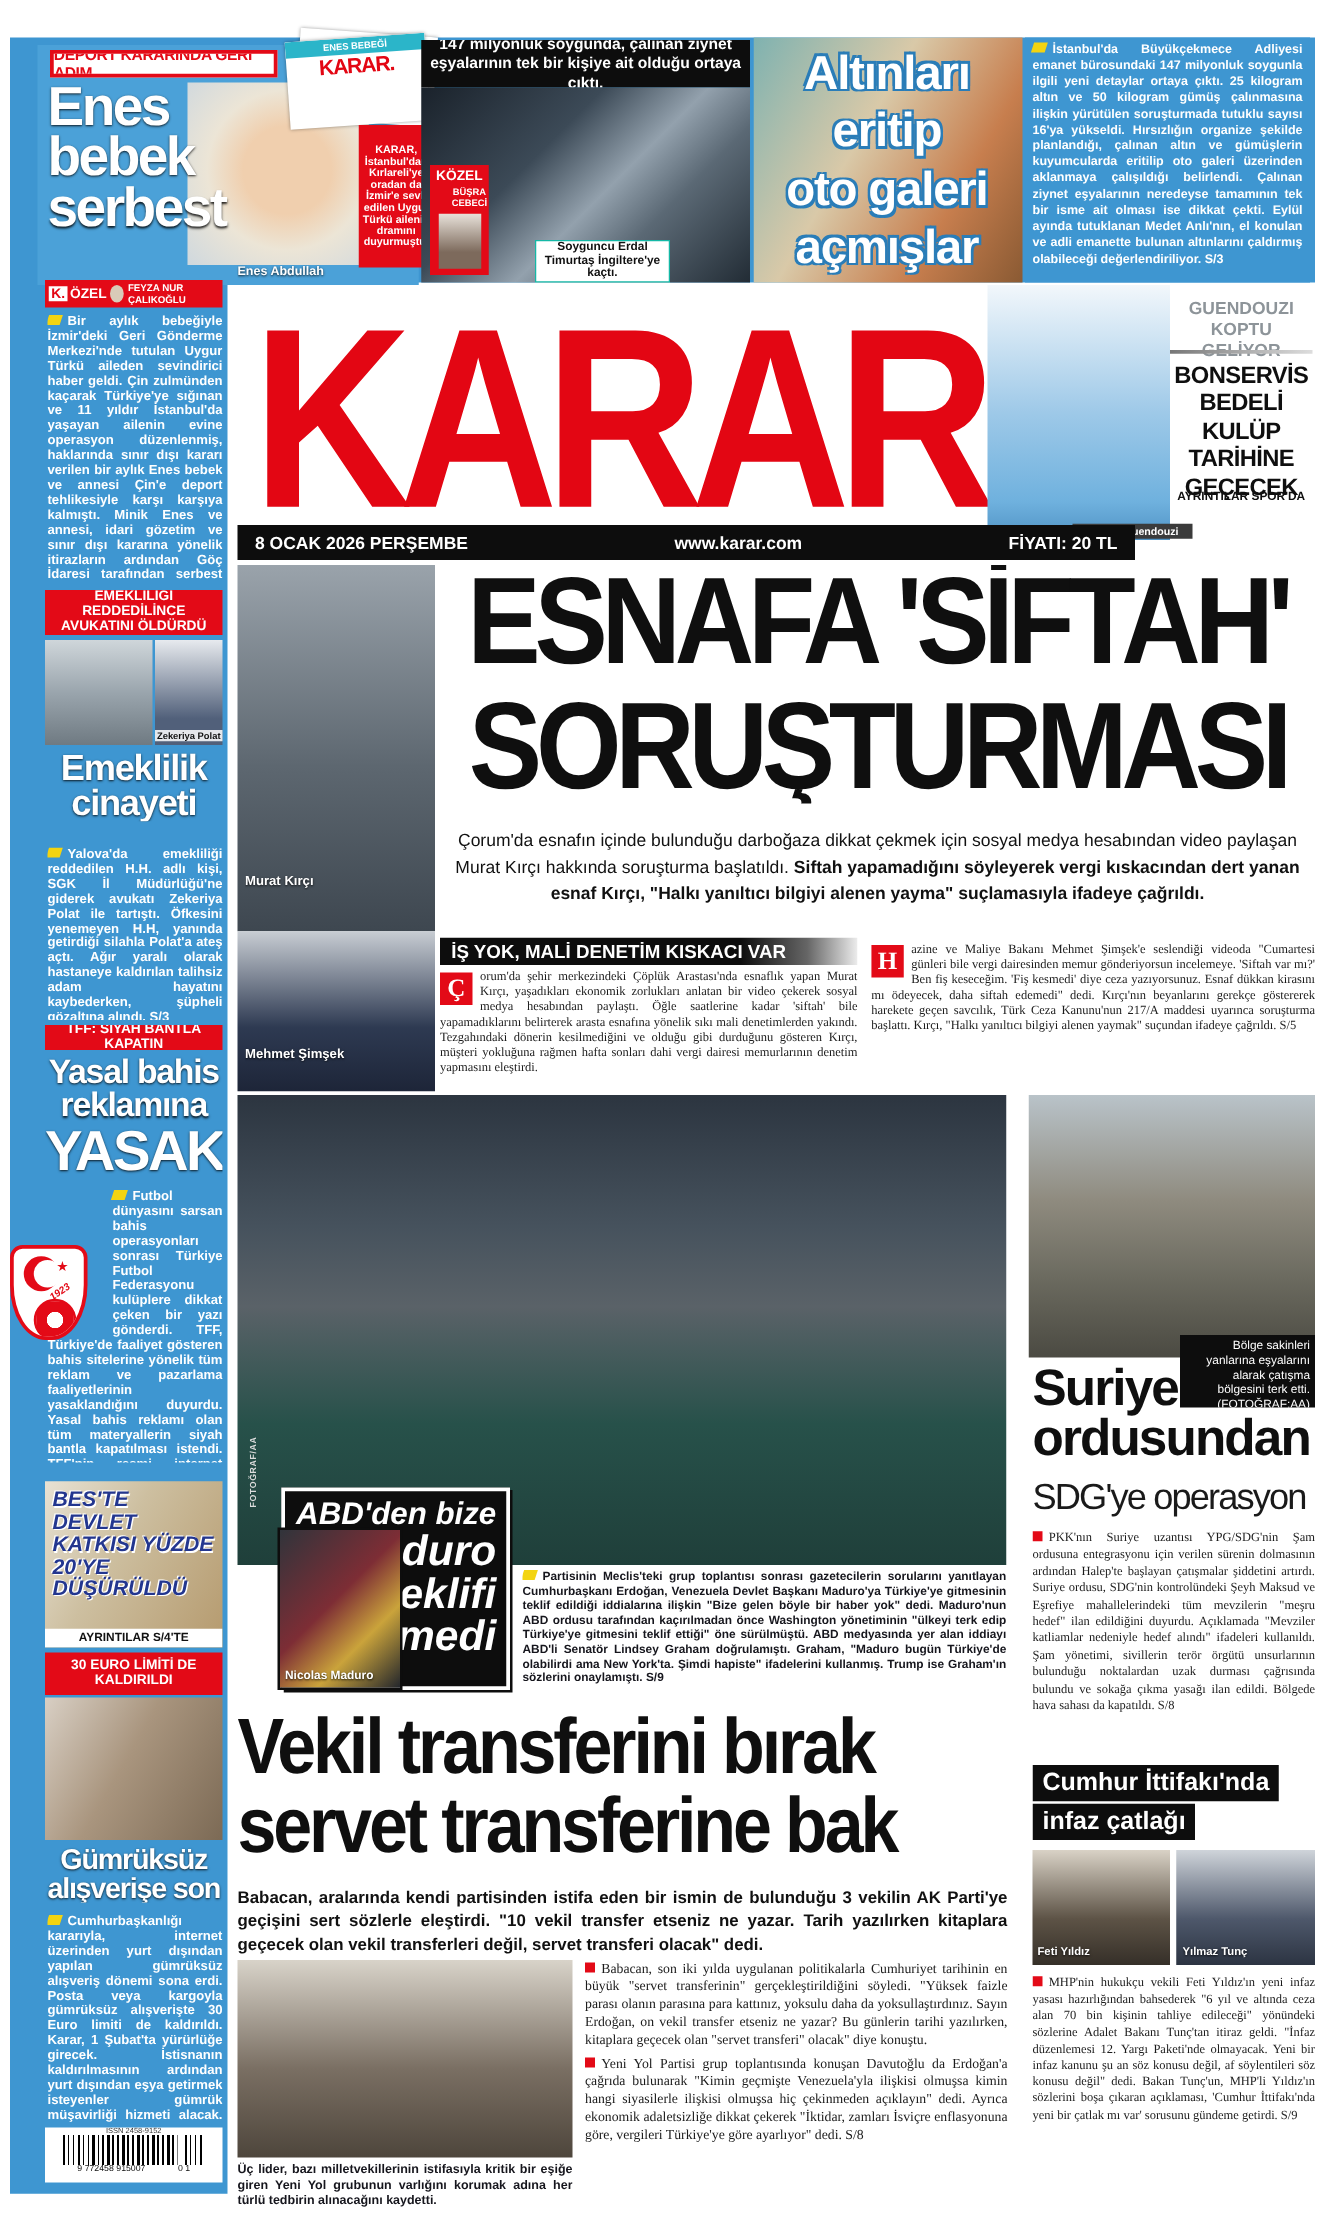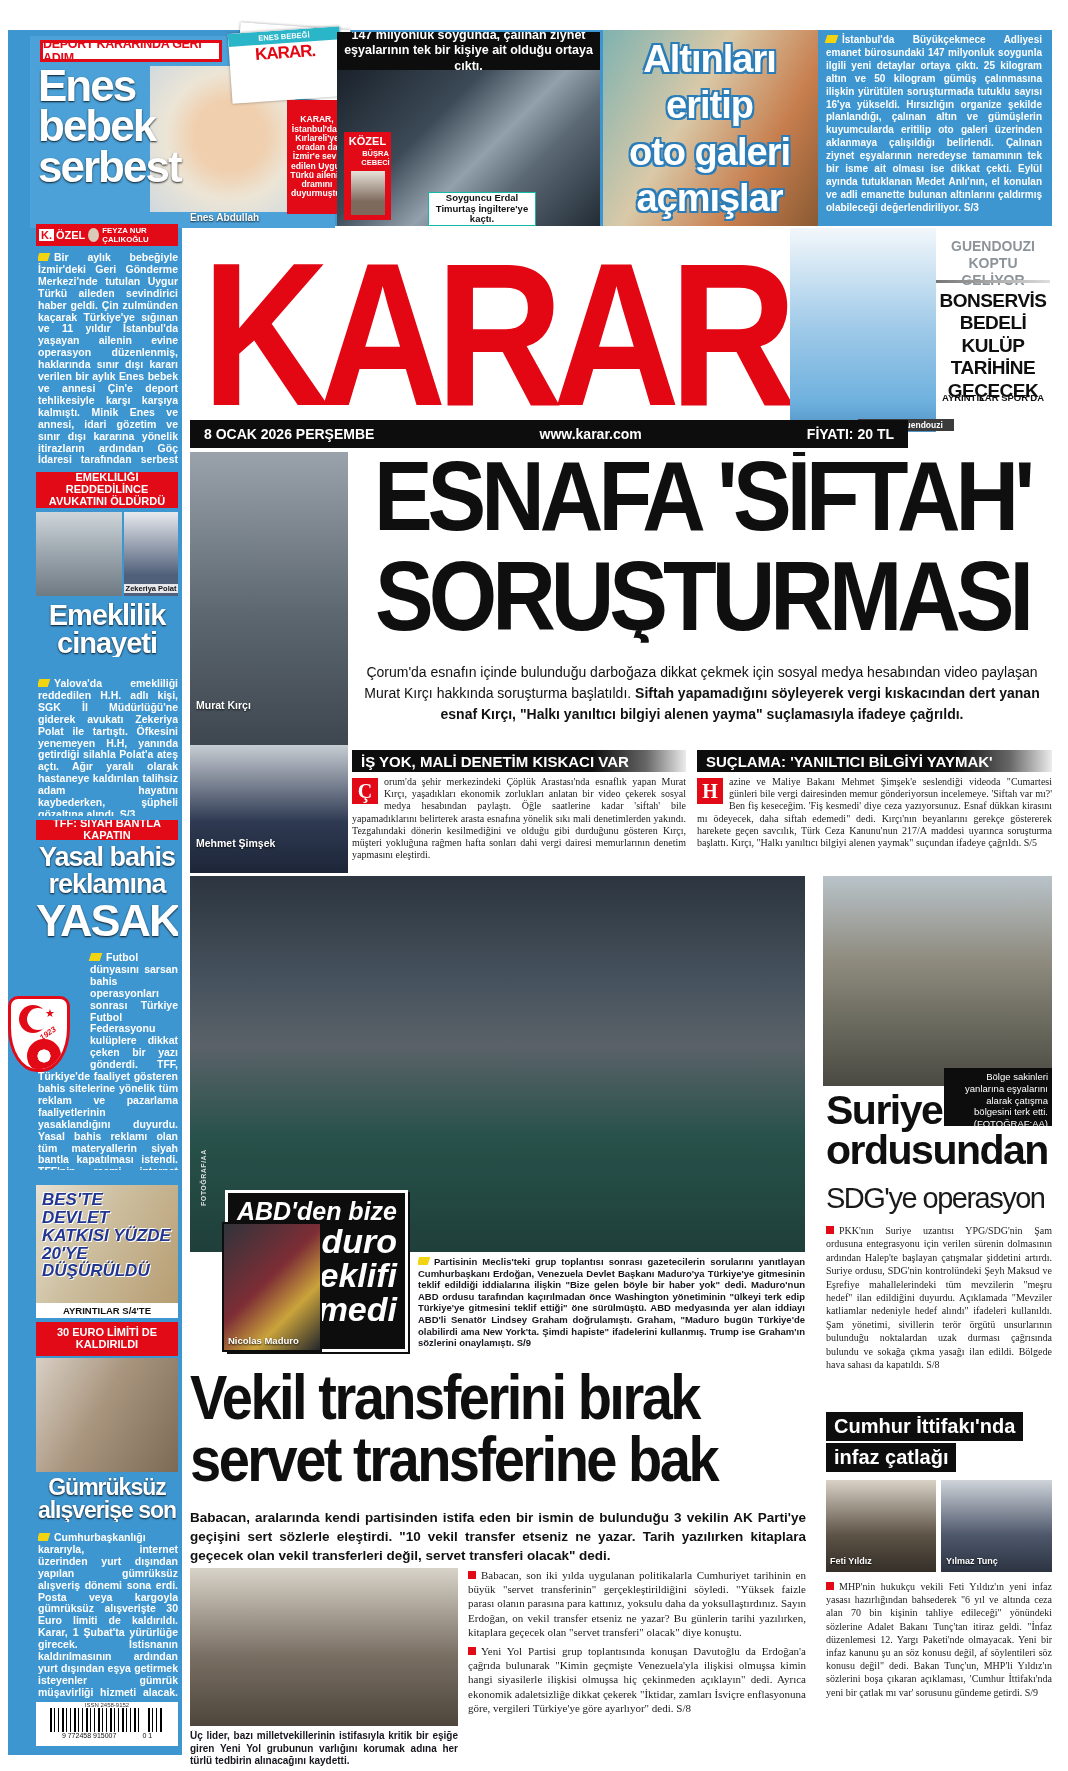--- a/index.html
+++ b/index.html
@@ -212,23 +212,20 @@
 
   <div class="abs" style="left:352px;top:750px;width:334px;height:118px;">
     <div class="boxhdr" style="height:22px;font-size:15px;">
         <span>İŞ YOK, MALİ DENETİM KISKACI VAR</span>
       </div>
     <div class="serif" style="margin-top:4px;font-size:10px;line-height:12.2px;">
       <span class="dropcap">Ç</span><span>orum'da şehir merkezindeki Çöplük Arastası'nda esnaflık yapan Murat Kırçı, yaşadıkları ekonomik zorlukları anlatan bir video çekerek sosyal medya hesabından paylaştı. Öğle saatlerine kadar 'siftah' bile yapamadıklarını belirterek arasta esnafına yönelik sıkı mali denetimlerden yakındı. Tezgahındaki dönerin kesilmediğini ve olduğu gibi durduğunu gösteren Kırçı, müşteri yokluğuna rağmen hafta sonları dahi vergi dairesi memurlarının denetim yapmasını eleştirdi.</span>
     </div>
   </div>
   <div class="abs" style="left:697px;top:750px;width:355px;height:118px;">
-    <div class="boxhdr" style="height:22px;font-size:15px;">
-        <span>SUÇLAMA: 'YANILTICI BİLGİYİ YAYMAK'</span>
-      </div>
     <div class="serif" style="margin-top:4px;font-size:10px;line-height:12.2px;">
       <span class="dropcap">H</span><span>azine ve Maliye Bakanı Mehmet Şimşek'e seslendiği videoda "Cumartesi günleri bile vergi dairesinden memur gönderiyorsun incelemeye. 'Siftah var mı?' Ben fiş keseceğim. 'Fiş kesmedi' diye ceza yazıyorsunuz. Esnaf dükkan kirasını mı ödeyecek, daha siftah edemedi" dedi. Kırçı'nın beyanlarını gerekçe göstererek harekete geçen savcılık, Türk Ceza Kanunu'nun 217/A maddesi uyarınca soruşturma başlattı. Kırçı, "Halkı yanıltıcı bilgiyi alenen yaymak" suçundan ifadeye çağrıldı. S/5</span>
     </div>
   </div>
 
   <div class="abs photo" style="left:190px;top:876px;width:615px;height:376px;background:linear-gradient(180deg,#2c3540 0%,#46525d 28%,#5a6268 45%,#27514a 70%,#1f3f3a 100%);">
     <div class="vcred" style="position:absolute;left:10px;top:330px;">FOTOĞRAF/AA</div>
   </div>
   <div class="abs" style="left:225px;top:1190px;width:183px;height:162px;background:#0d0d0d;border:3px solid #fff;box-shadow:2px 2px 0 #0d0d0d;padding:6px 8px;">
     <div class="maduro-line" style="font-size:25px;">ABD'den bize</div>

